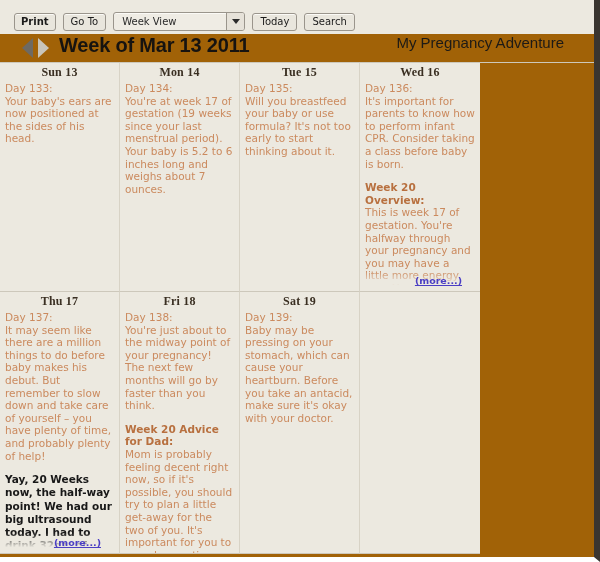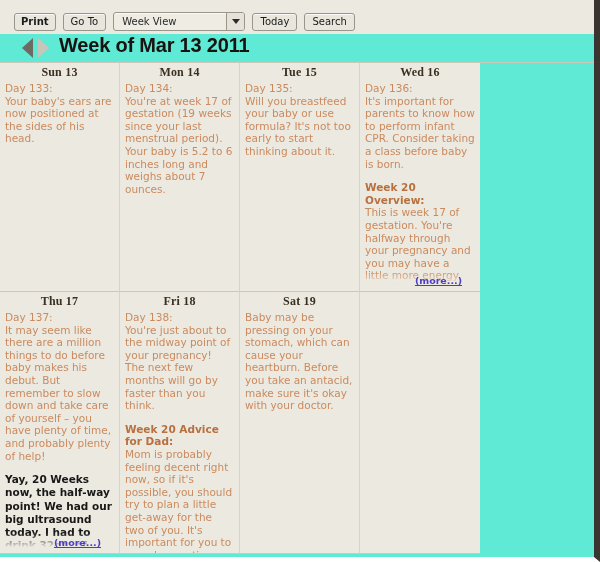--- a/index.html
+++ b/index.html
@@ -4,21 +4,21 @@
 <style>
   html,body{margin:0;padding:0;}
   body{
     width:600px;height:562px;
     background:#ffffff;
     font-family:"DejaVu Sans", sans-serif;
     overflow:hidden;
   }
   .app{
     position:absolute;left:0;top:0;width:600px;height:562px;
-    background:#5eead4;
+    background:#a16207;
     box-sizing:border-box;
     border-right:6px solid #3a3530;
     border-bottom:5px solid #ffffff;
     overflow:hidden;
   }
   
   .toolbar{
     height:34px;
     padding:9px 0 0 14px;
     box-sizing:border-box;
@@ -179,20 +179,21 @@
     <div class="btn">Today</div>
     <div class="btn">Search</div>
   </div>
 
   <div class="titlerow">
     <div class="navarrows">
       <span class="tri left"></span>
       <span class="tri right"></span>
     </div>
     <div class="weektitle">Week of Mar 13 2011</div>
+    <div class="subject">My Pregnancy Adventure</div>
   </div>
 
   <div class="grid">
     <div class="row1" style="display:flex;width:600px;">
       <div class="cell">
         <div class="dayhdr">Sun 13</div>
         <div class="cellbody">
           <span class="tip"><span class="daylbl">Day 133:</span><span>Your baby's ears are now positioned at the sides of his head.</span></span>
         </div>
       </div>
@@ -240,21 +241,21 @@
         <div class="dayhdr">Fri 18</div>
         <div class="cellbody">
           <span class="tip"><span class="daylbl">Day 138:</span><span>You're just about to the midway point of your pregnancy! The next few months will go by faster than you think.</span></span>
           <span class="ovhead">Week 20 Advice for Dad:</span>
           <span class="ovbody">Mom is probably feeling decent right now, so if it's possible, you should try to plan a little get-away for the two of you. It's important for you to spend some time as a couple before your new addition arrives.</span>
         </div>
       </div>
       <div class="cell">
         <div class="dayhdr">Sat 19</div>
         <div class="cellbody">
-          <span class="tip"><span>Baby may be pressing on your stomach, which can cause your heartburn. Before you take an antacid, make sure it's okay with your doctor.</span></span>
+          <span class="tip"><span class="daylbl">Day 139:</span><span>Baby may be pressing on your stomach, which can cause your heartburn. Before you take an antacid, make sure it's okay with your doctor.</span></span>
         </div>
       </div>
       <div class="cell last empty">
         <div class="dayhdr"></div>
       </div>
     </div>
   </div>
 
 </div>
 

